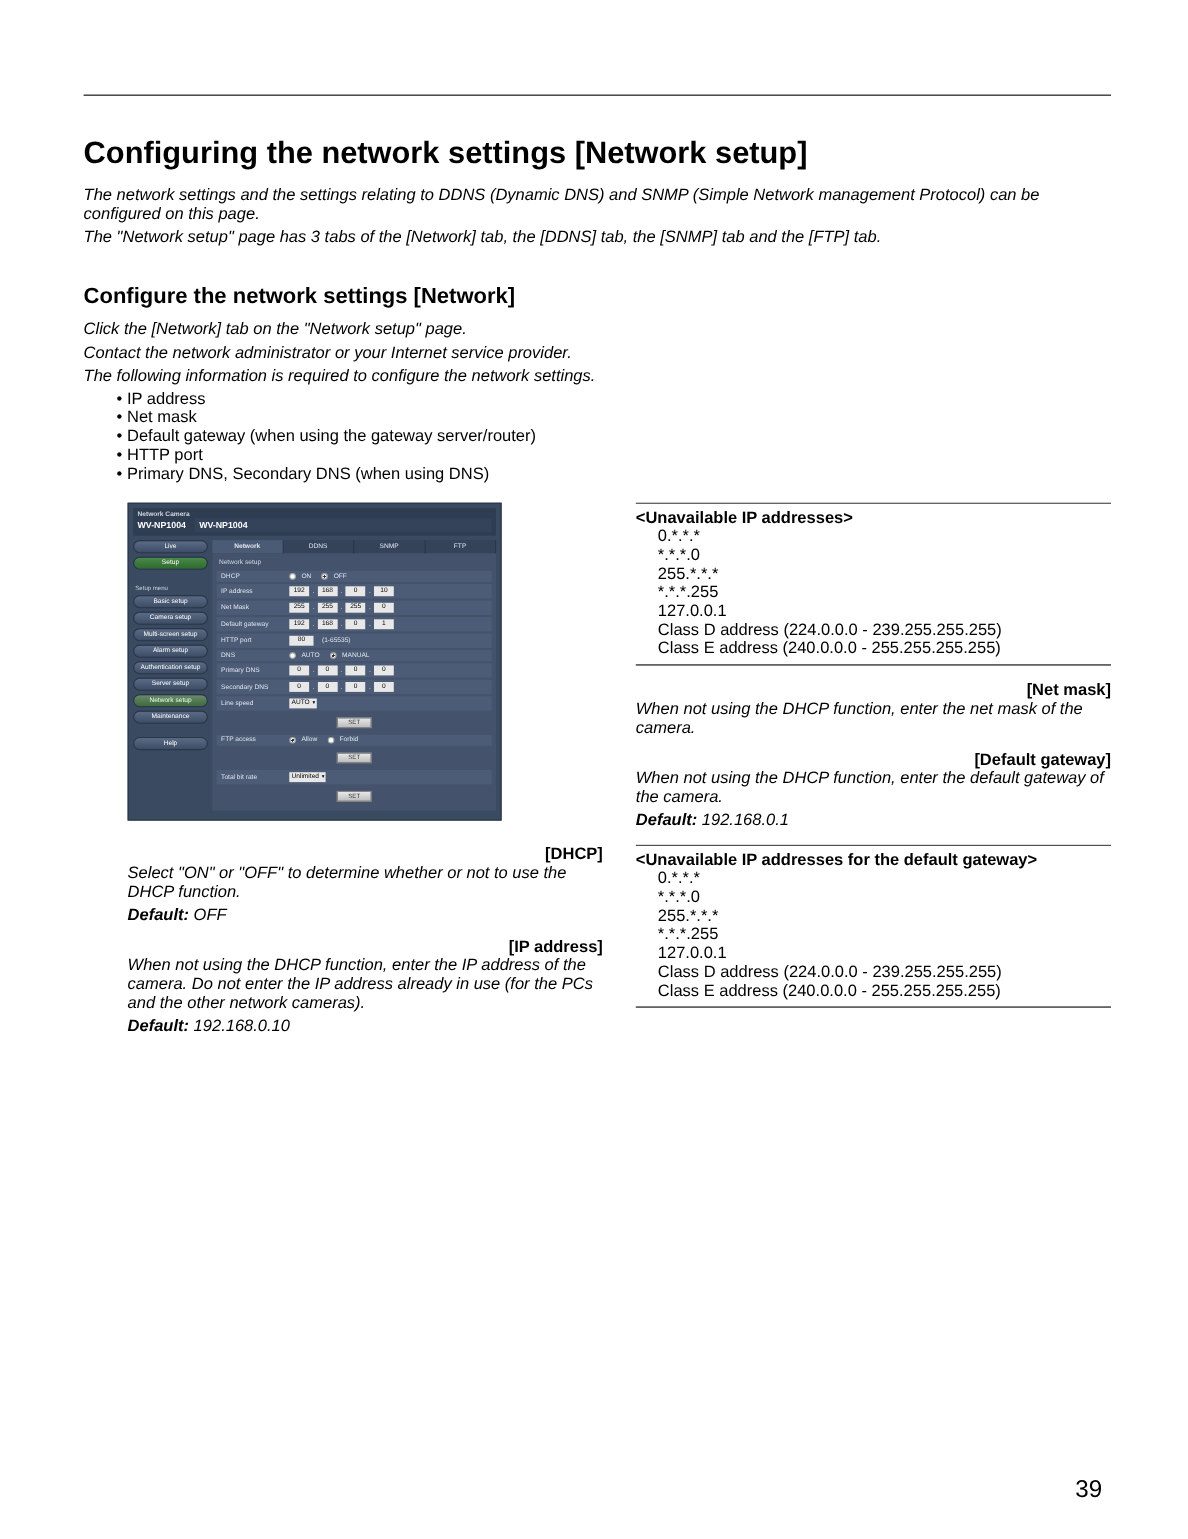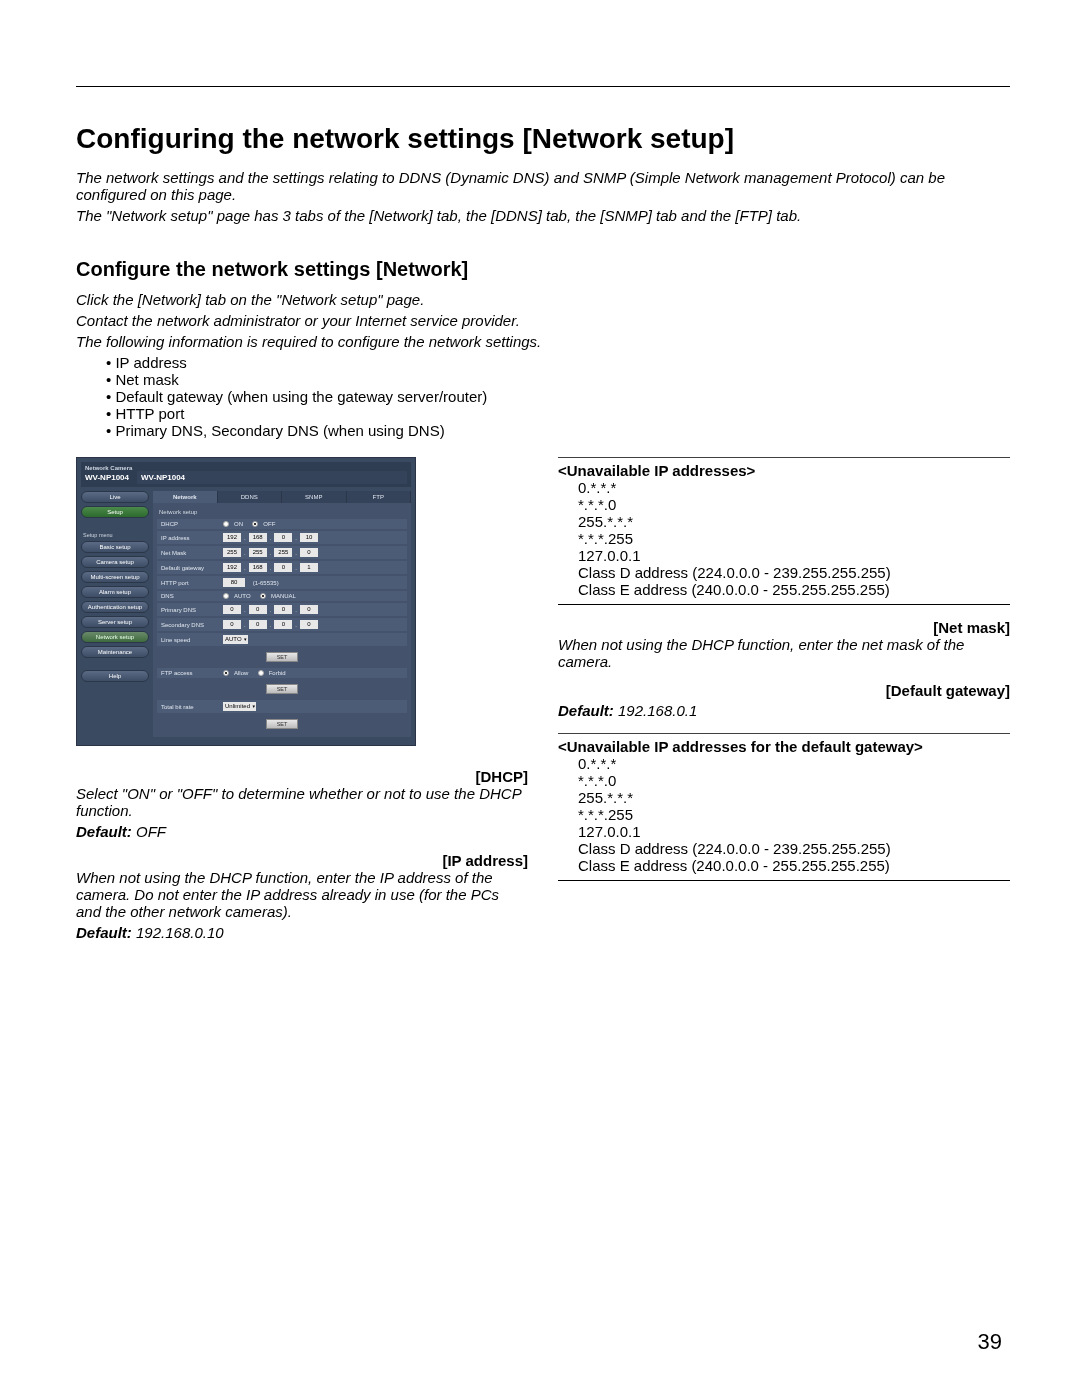--- a/index.html
+++ b/index.html
@@ -35,20 +35,21 @@
     margin: 4px 0 18px 30px;
     list-style: none;
   }
   ul.bullets li::before {
     content: "• ";
   }
   .columns {
     display: flex;
     gap: 30px;
     margin-top: 8px;
+    margin-left: 40px;
   }
   .col {
     flex: 1;
   }
   
   .ui-shot {
     width: 340px;
     background: #3a4a60;
     color: #dfe5ee;
     font-size: 7px;
@@ -169,21 +170,21 @@
   
   .box-rule { border-top:1px solid #404040; border-bottom:1px solid #000; padding:4px 0 6px; margin-bottom:14px;}
   .boxed-list { margin-left: 20px; }
   .param-h { font-weight: bold; margin-top: 12px; text-align: right;}
   .param-h:first-child{ margin-top:0;}
   .default-line { margin-top: 3px;}
   .default-line b { font-weight: bold;}
   .pagenum {
     position:absolute;
     right: 78px;
-    bottom: 44px;
+    bottom: 32px;
     font-size: 22px;
   }
 </style>
 </head>
 <body>
 
 <div class="page">
   <div class="rule-top"></div>
 
   <h1>Configuring the network settings [Network setup]</h1>
@@ -366,20 +367,21 @@
           <div>127.0.0.1</div>
           <div>Class D address (224.0.0.0 - 239.255.255.255)</div>
           <div>Class E address (240.0.0.0 - 255.255.255.255)</div>
         </div>
       </div>
 
       <div class="param-h">[Net mask]</div>
       <p>When not using the DHCP function, enter the net mask of the camera.</p>
 
       <div class="param-h">[Default gateway]</div>
+      <p>When not using the DHCP function, enter the default gateway of the camera.</p>
       <p class="default-line"><b>Default:</b><span> 192.168.0.1</span></p>
 
       <div class="box-rule" style="margin-top:14px">
         <b>&lt;Unavailable IP addresses for the default gateway&gt;</b>
         <div class="boxed-list">
           <div>0.*.*.*</div>
           <div>*.*.*.0</div>
           <div>255.*.*.*</div>
           <div>*.*.*.255</div>
           <div>127.0.0.1</div>

